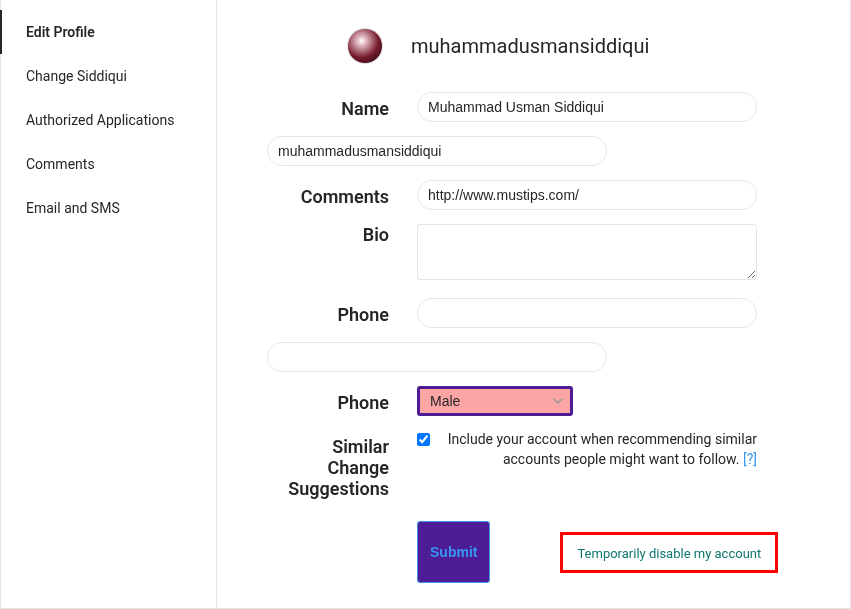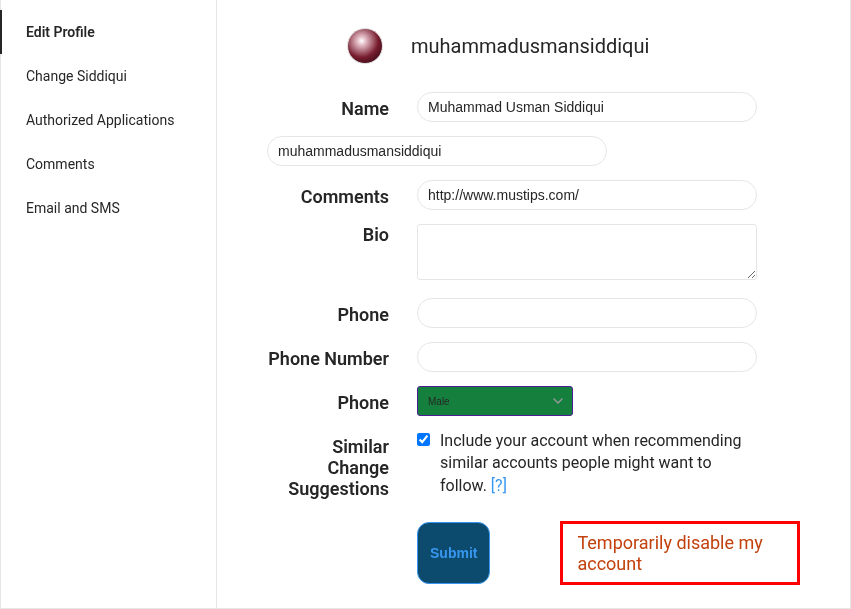--- a/index.html
+++ b/index.html
@@ -13,30 +13,30 @@
     .avatar { width: 36px; height: 36px; border-radius: 50%; background: radial-gradient(circle at 40% 35%, #fff 0%, #e2b9c3 15%, #761c2e 55%, #1a0307 100%); margin-right: 28px; border: 1px solid #ddd; }
     .username { font-size: 20px; color: #262626; }
     .form-row { display: flex; align-items: flex-start; margin-bottom: 14px; }
     .form-label { width: 150px; text-align: right; padding-right: 28px; padding-top: 6px; font-size: 18px; font-weight: 600; color: #262626; }
     .form-label.bio { padding-top: 0; }
     .form-control { flex: 1; max-width: 340px; }
     .form-input { width: 100%; height: 30px; padding: 4px 10px; border: 1px solid #e6e6e6; border-radius: 15px; font-size: 14px; color: #262626; outline: none; }
     .form-textarea { width: 100%; height: 56px; padding: 6px 10px; border: 1px solid #e6e6e6; border-radius: 3px; font-size: 14px; color: #262626; resize: vertical; outline: none; font-family: inherit; }
     .section-header { font-size: 13px; font-weight: 600; color: #999; letter-spacing: 0.3px; margin: 10px 0 16px 150px; }
     .select-wrap { position: relative; width: 156px; }
-    .form-select { width: 100%; height: 30px; padding: 4px 28px 4px 10px; border: 1px solid #4c1d95; border-radius: 3px; font-size: 10px; color: #262626; background: #15803d; appearance: none; outline: none; cursor: pointer; }
+    .form-select { width: 100%; height: 30px; padding: 4px 28px 4px 10px; border: 3px solid #4c1d95; border-radius: 3px; font-size: 14px; color: #262626; background: #fca5a5; appearance: none; outline: none; cursor: pointer; }
     .chevron { position: absolute; right: 10px; top: 50%; transform: translateY(-50%); pointer-events: none; }
     .chevron svg { display: block; }
     .checkbox-row { display: flex; align-items: flex-start; }
     .checkbox-input { margin-top: 3px; margin-right: 10px; cursor: pointer; }
-    .checkbox-label { font-size: 16px; color: #262626; line-height: 1.4; }
+    .checkbox-label { font-size: 14px; color: #262626; line-height: 1.4; text-align: right; }
     .help-link { color: #3897f0; cursor: pointer; }
     .actions { display: flex; align-items: center; margin-left: 150px; margin-top: 22px; gap: 70px; }
-    .submit-btn { background: #0c4a6e; color: #3897f0; border: 1px solid #3897f0; border-radius: 12px; padding: 22px 12px; font-size: 14px; font-weight: 600; cursor: pointer; }
-    .disable-link { color: #c2410c; font-size: 18px; cursor: pointer; }
+    .submit-btn { background: #4c1d95; color: #3897f0; border: 1px solid #3897f0; border-radius: 3px; padding: 22px 12px; font-size: 14px; font-weight: 600; cursor: pointer; }
+    .disable-link { color: #0f766e; font-size: 13px; cursor: pointer; }
     .highlight-box { border: 3px solid #ff0000; padding: 8px 14px; display: inline-block; }
   </style>
 </head>
 <body>
 
 <div class="container">
   <div class="sidebar">
     <div class="sidebar-item active">Edit Profile</div>
     <div class="sidebar-item">Change Siddiqui</div>
     <div class="sidebar-item">Authorized Applications</div>
@@ -79,21 +79,20 @@
 
 
     <div class="form-row">
       <div class="form-label">Phone</div>
       <div class="form-control">
         <input class="form-input" type="text" value="" style="">
       </div>
     </div>
 
     <div class="form-row">
-      <div class="form-label">Phone Number</div>
       <div class="form-control">
         <input class="form-input" type="text" value="" style="">
       </div>
     </div>
 
     <div class="form-row">
       <div class="form-label">Phone</div>
       <div class="form-control">
         <div class="select-wrap">
           <select class="form-select">

